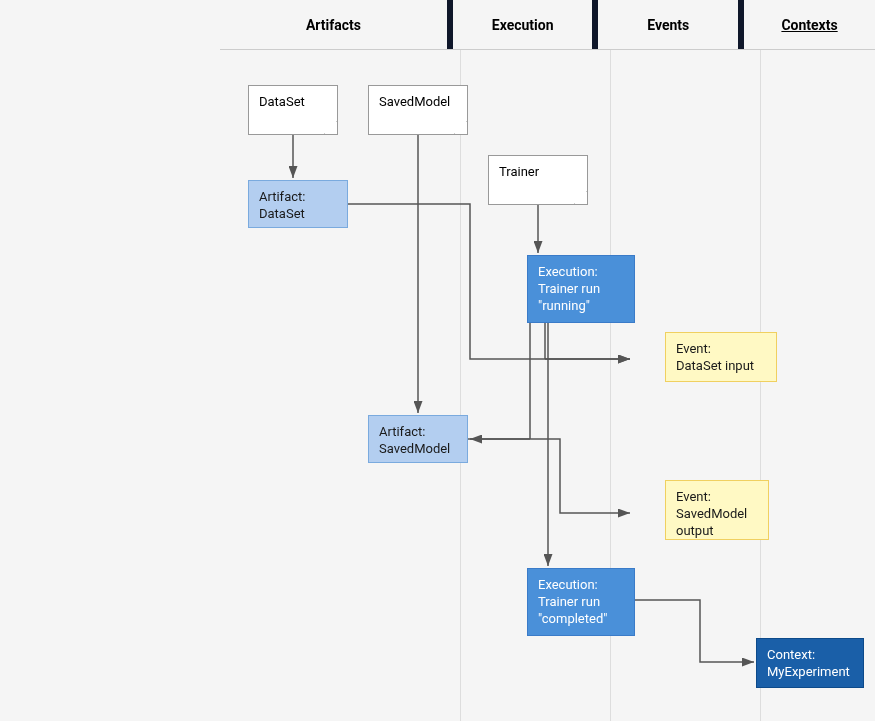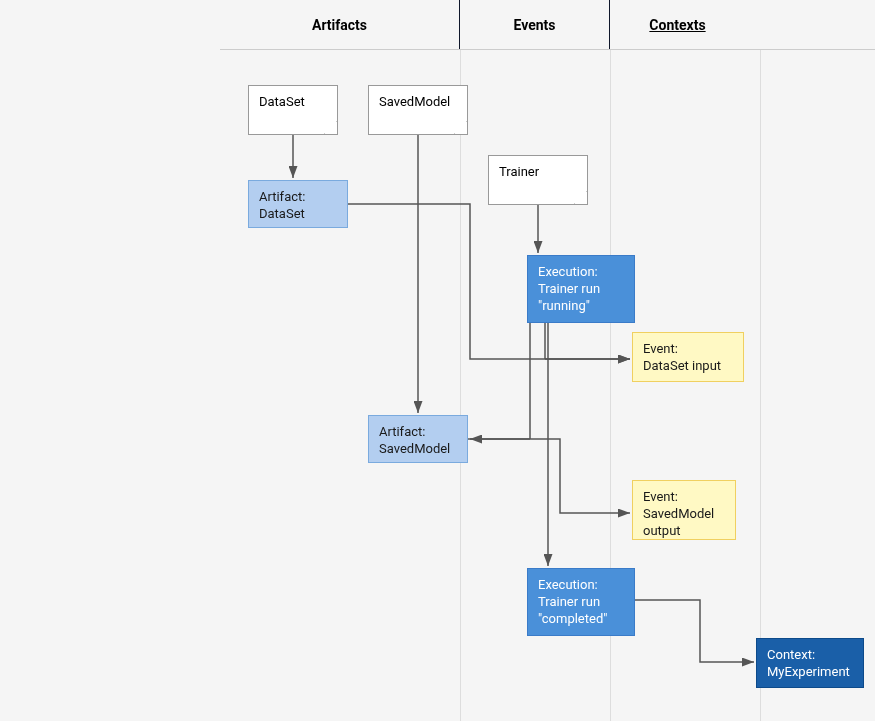--- a/index.html
+++ b/index.html
@@ -26,21 +26,21 @@
       height: 50px;
       border-bottom: 1px solid #ccc;
       background: #f5f5f5;
     }
     .col-header {
       font-weight: bold;
       font-size: 14px;
       display: flex;
       align-items: center;
       justify-content: center;
-      border-right: 1px solid #0f172a;
+      border-right: 6px solid #0f172a;
     }
     .col-artifacts { width: 240px; }
     .col-execution { width: 150px; }
     .col-events { width: 150px; }
     .col-contexts { width: 135px; border-right: none; text-decoration: underline; }
 
     
     .col-line {
       position: absolute;
       top: 50px;
@@ -78,20 +78,21 @@
     }
     .node-lightblue {
       background: #b3cef0;
       border-color: #7aaade;
       color: #1a1a1a;
     }
     .node-yellow {
       background: #fff9c4;
       border-color: #f0d060;
       color: #1a1a1a;
+      margin-left: 33px;
     }
     .node-darkblue {
       background: #1a5fa8;
       color: white;
       border-color: #0d4a8a;
     }
 
     
     .arrows-svg {
       position: absolute;
@@ -103,20 +104,23 @@
     }
   </style>
 </head>
 <body>
 
 <div class="diagram-container">
 
   <div class="columns-header">
     <div class="col-header col-artifacts">
       <span>Artifacts</span>
+    </div>
+    <div class="col-header col-execution">
+      <span>Execution</span>
     </div>
     <div class="col-header col-events">
       <span>Events</span>
     </div>
     <div class="col-header col-contexts">
       <span>Contexts</span>
     </div>
   </div>
 
   <div class="col-line" style="left: 460px;"></div>

